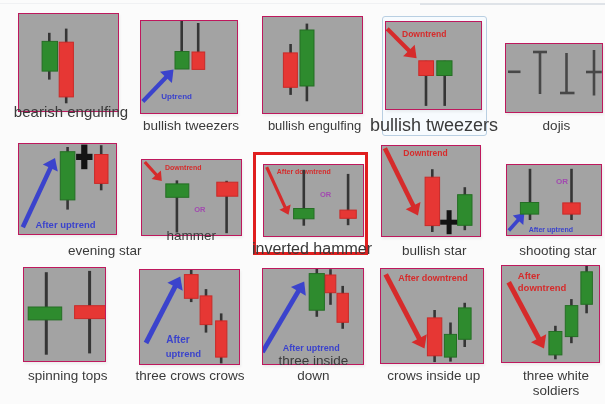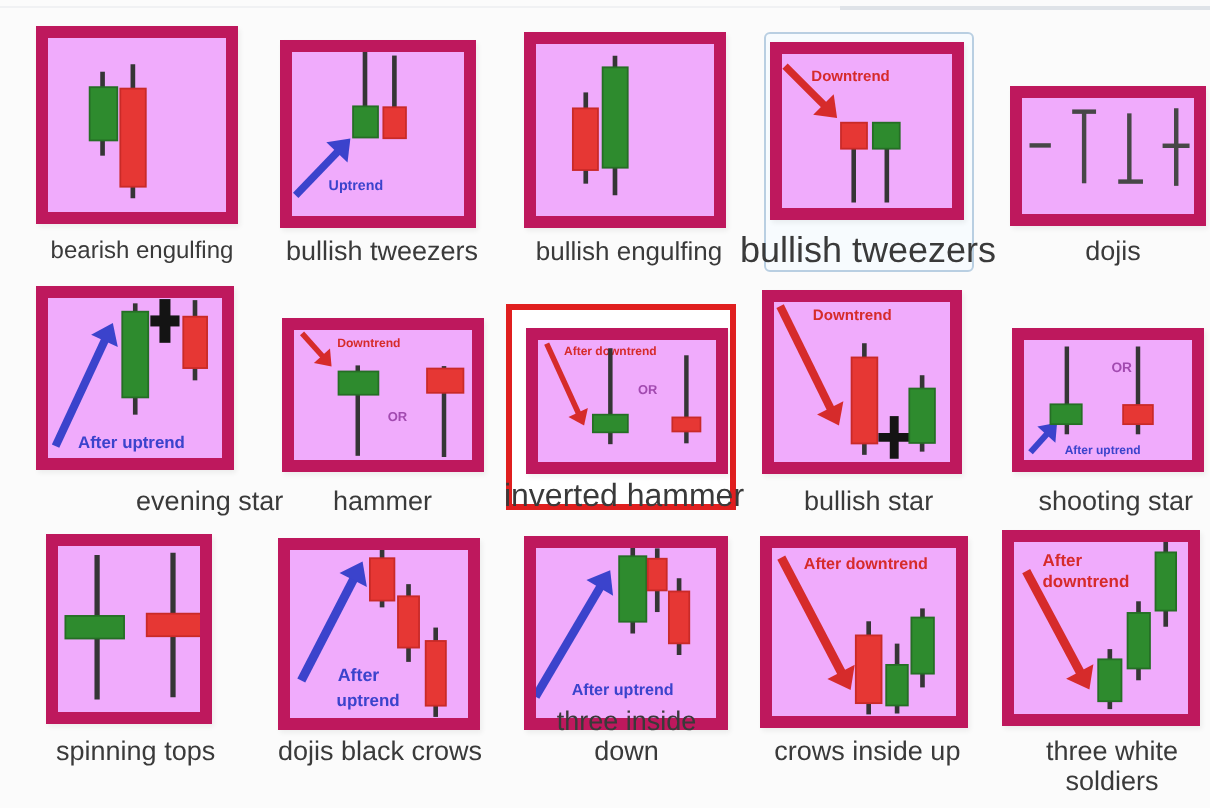--- a/index.html
+++ b/index.html
@@ -1,16 +1,16 @@
 <!DOCTYPE html>
 <html><head><meta charset="utf-8"><style>
 html,body{margin:0;padding:0;}
 body{width:605px;height:404px;background:#fbfbfb;position:relative;overflow:hidden;
   font-family:"Liberation Sans",sans-serif;}
-.tile{position:absolute;background:#f0abfc;border:6px solid #be185d;
+.tile{position:absolute;background:#a3a3a3;border:1px solid #be185d;
   box-shadow:1px 1.5px 2.5px rgba(0,0,0,0.06);box-sizing:border-box;}
 .tile svg{display:block;width:100%;height:100%;}
 .cap{position:absolute;color:#3a3a3a;text-align:center;line-height:15px;white-space:pre-line;}
 </style></head><body>
 <div style="position:absolute;left:0px;top:3px;width:605px;height:1px;background:#f0f1f3;"></div>
 <div style="position:absolute;left:420px;top:3px;width:185px;height:1.5px;background:#dfe3e8;"></div>
 <div style="position:absolute;left:381.5px;top:15.5px;width:105px;height:120px;border:1px solid #b9cfe2;border-radius:3px;background:#f7fbfe;box-sizing:border-box;"></div>
 <div style="position:absolute;left:253px;top:151.5px;width:115px;height:103px;border:3.4px solid #e01f1f;box-sizing:border-box;background:#fff;"></div>
 <div class="tile" style="left:17.7px;top:13.2px;width:101px;height:99px;">
     <svg viewBox="0 0 99 97">
@@ -208,26 +208,26 @@
         <polygon points="43.0,83.4 45.2,69.2 30.0,77.3" fill="#d62b2b"></polygon>
         <line x1="54.4" y1="60.8" x2="54.4" y2="94.3" stroke="#353535" stroke-width="2.6"></line>
         <rect x="47.9" y="66.5" width="13.0" height="23.4" fill="#2e8b2e" stroke="#256e25" stroke-width="1"></rect>
         <line x1="70.4" y1="34.1" x2="70.4" y2="78.2" stroke="#353535" stroke-width="2.6"></line>
         <rect x="64.3" y="40.6" width="12.5" height="31.0" fill="#2e8b2e" stroke="#256e25" stroke-width="1"></rect>
         <line x1="85.6" y1="0" x2="85.6" y2="48.3" stroke="#353535" stroke-width="2.6"></line>
         <rect x="79.9" y="6.8" width="11.5" height="32.5" fill="#2e8b2e" stroke="#256e25" stroke-width="1"></rect>
       </g>
     </svg>
   </div>
-<div class="cap" style="left:1.0px;top:118.0px;width:140px;font-size:12px;">bearish engulfing</div>
+<div class="cap" style="left:1.0px;top:104px;width:140px;font-size:15px;">bearish engulfing</div>
 <div class="cap" style="left:121.0px;top:118.0px;width:140px;font-size:13.5px;">bullish tweezers</div>
 <div class="cap" style="left:244.5px;top:118.0px;width:140px;font-size:13px;">bullish engulfing</div>
 <div class="cap" style="left:364.0px;top:118.0px;width:140px;font-size:18px;">bullish tweezers</div>
 <div class="cap" style="left:486.5px;top:118.0px;width:140px;font-size:13.5px;">dojis</div>
 <div class="cap" style="left:1.5999999999999943px;top:243.0px;width:140px;font-size:13.5px;text-align:right;">evening star</div>
-<div class="cap" style="left:121.30000000000001px;top:243.0px;width:140px;font-size:13.5px;">hammer</div>
+<div class="cap" style="left:121.30000000000001px;top:228px;width:140px;font-size:13.5px;">hammer</div>
 <div class="cap" style="left:364.3px;top:243.0px;width:140px;font-size:13.5px;">bullish star</div>
 <div class="cap" style="left:487.9px;top:243.0px;width:140px;font-size:13.5px;">shooting star</div>
 <div class="cap" style="left:-2.200000000000003px;top:367.5px;width:140px;font-size:13.5px;">spinning tops</div>
-<div class="cap" style="left:120.0px;top:367.5px;width:140px;font-size:13.5px;">dojis black crows</div>
+<div class="cap" style="left:120.0px;top:367.5px;width:140px;font-size:13.5px;">three crows crows</div>
 <div class="cap" style="left:243.3px;top:353px;width:140px;font-size:13.5px;">three inside<br>down</div>
 <div class="cap" style="left:363.7px;top:367.5px;width:140px;font-size:13.5px;">crows inside up</div>
 <div class="cap" style="left:486.0px;top:367.5px;width:140px;font-size:13.5px;">three white<br>soldiers</div>
 <div class="cap" style="left:242px;top:241px;width:140px;font-size:16px;">inverted hammer</div>
 </body></html>

